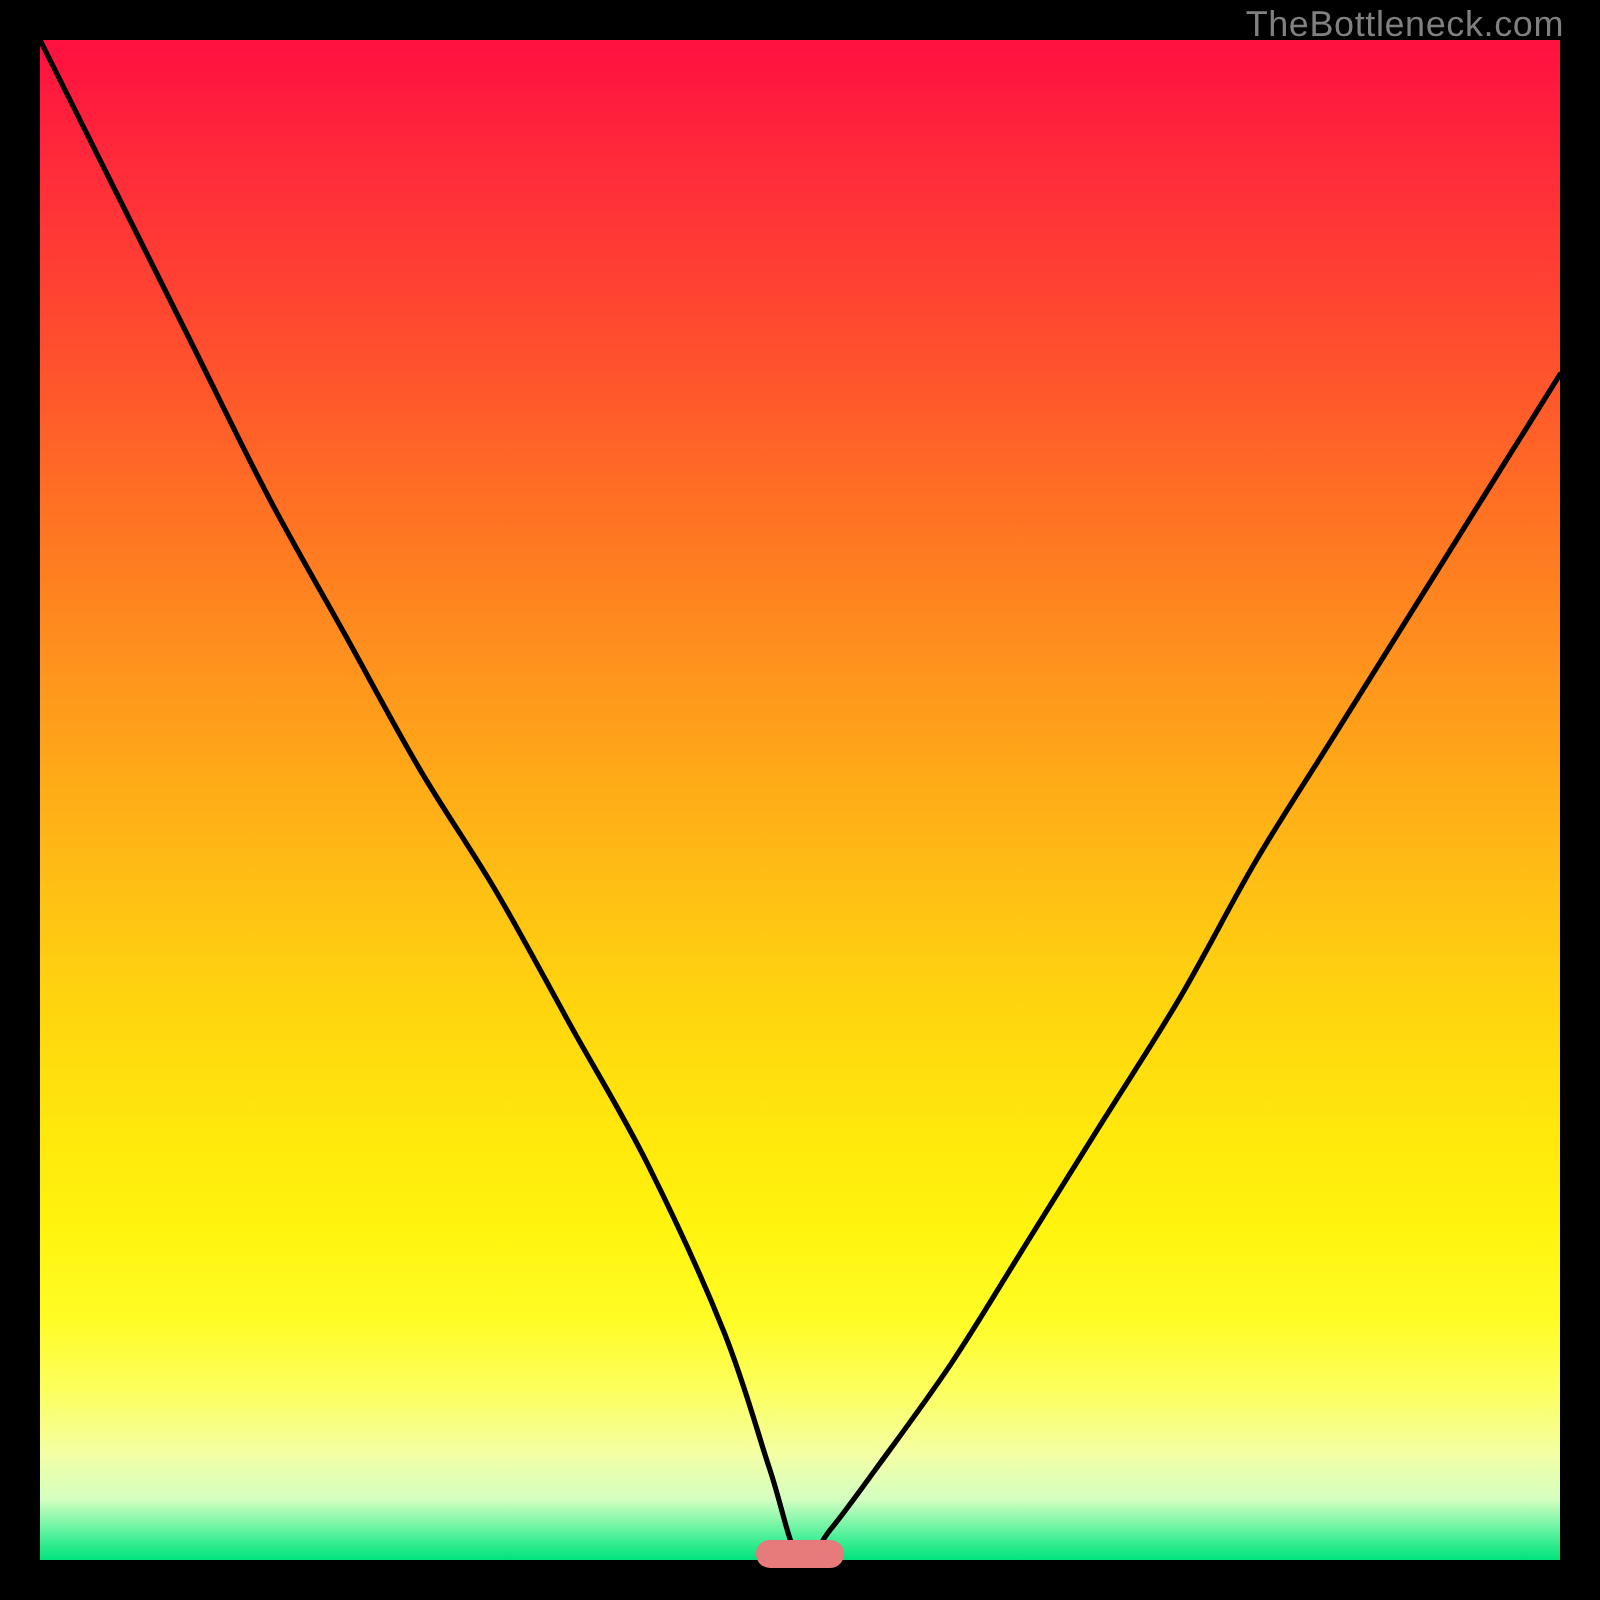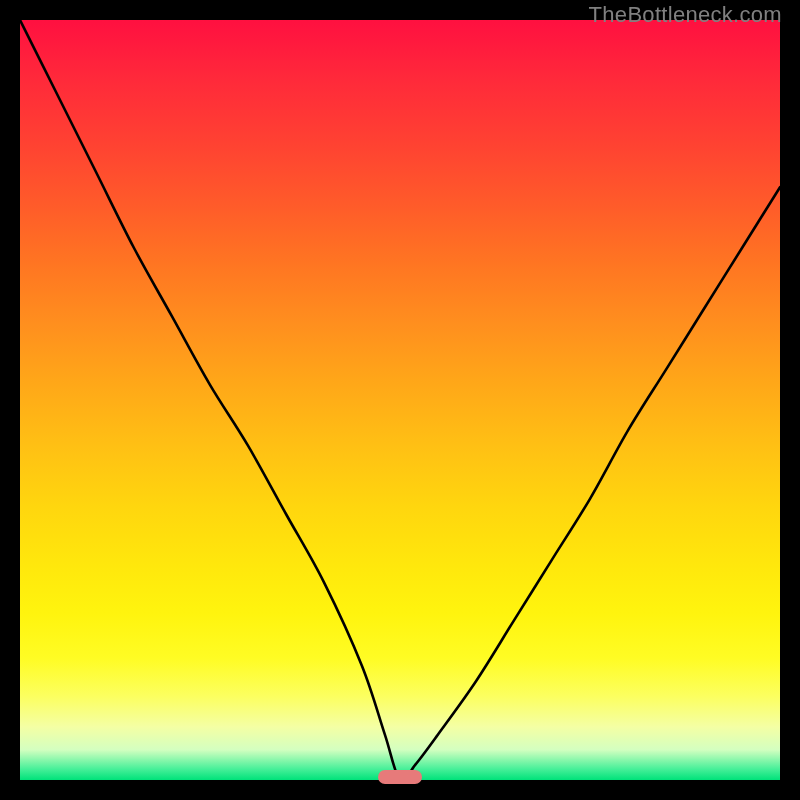--- a/index.html
+++ b/index.html
@@ -44,21 +44,21 @@
       #d4ffc0 96%,
       #4af09a 98.5%,
       #00e27a 100%
     );
   }
   .watermark {
     position: absolute;
     top: 2px;
     right: 18px;
     color: #808080;
-    font-size: 22px;
+    font-size: 18px;
     font-weight: 400;
     letter-spacing: 0.3px;
     z-index: 10;
   }
   svg.curve {
     position: absolute;
     left: 0;
     top: 0;
     width: 760px;
     height: 760px;

